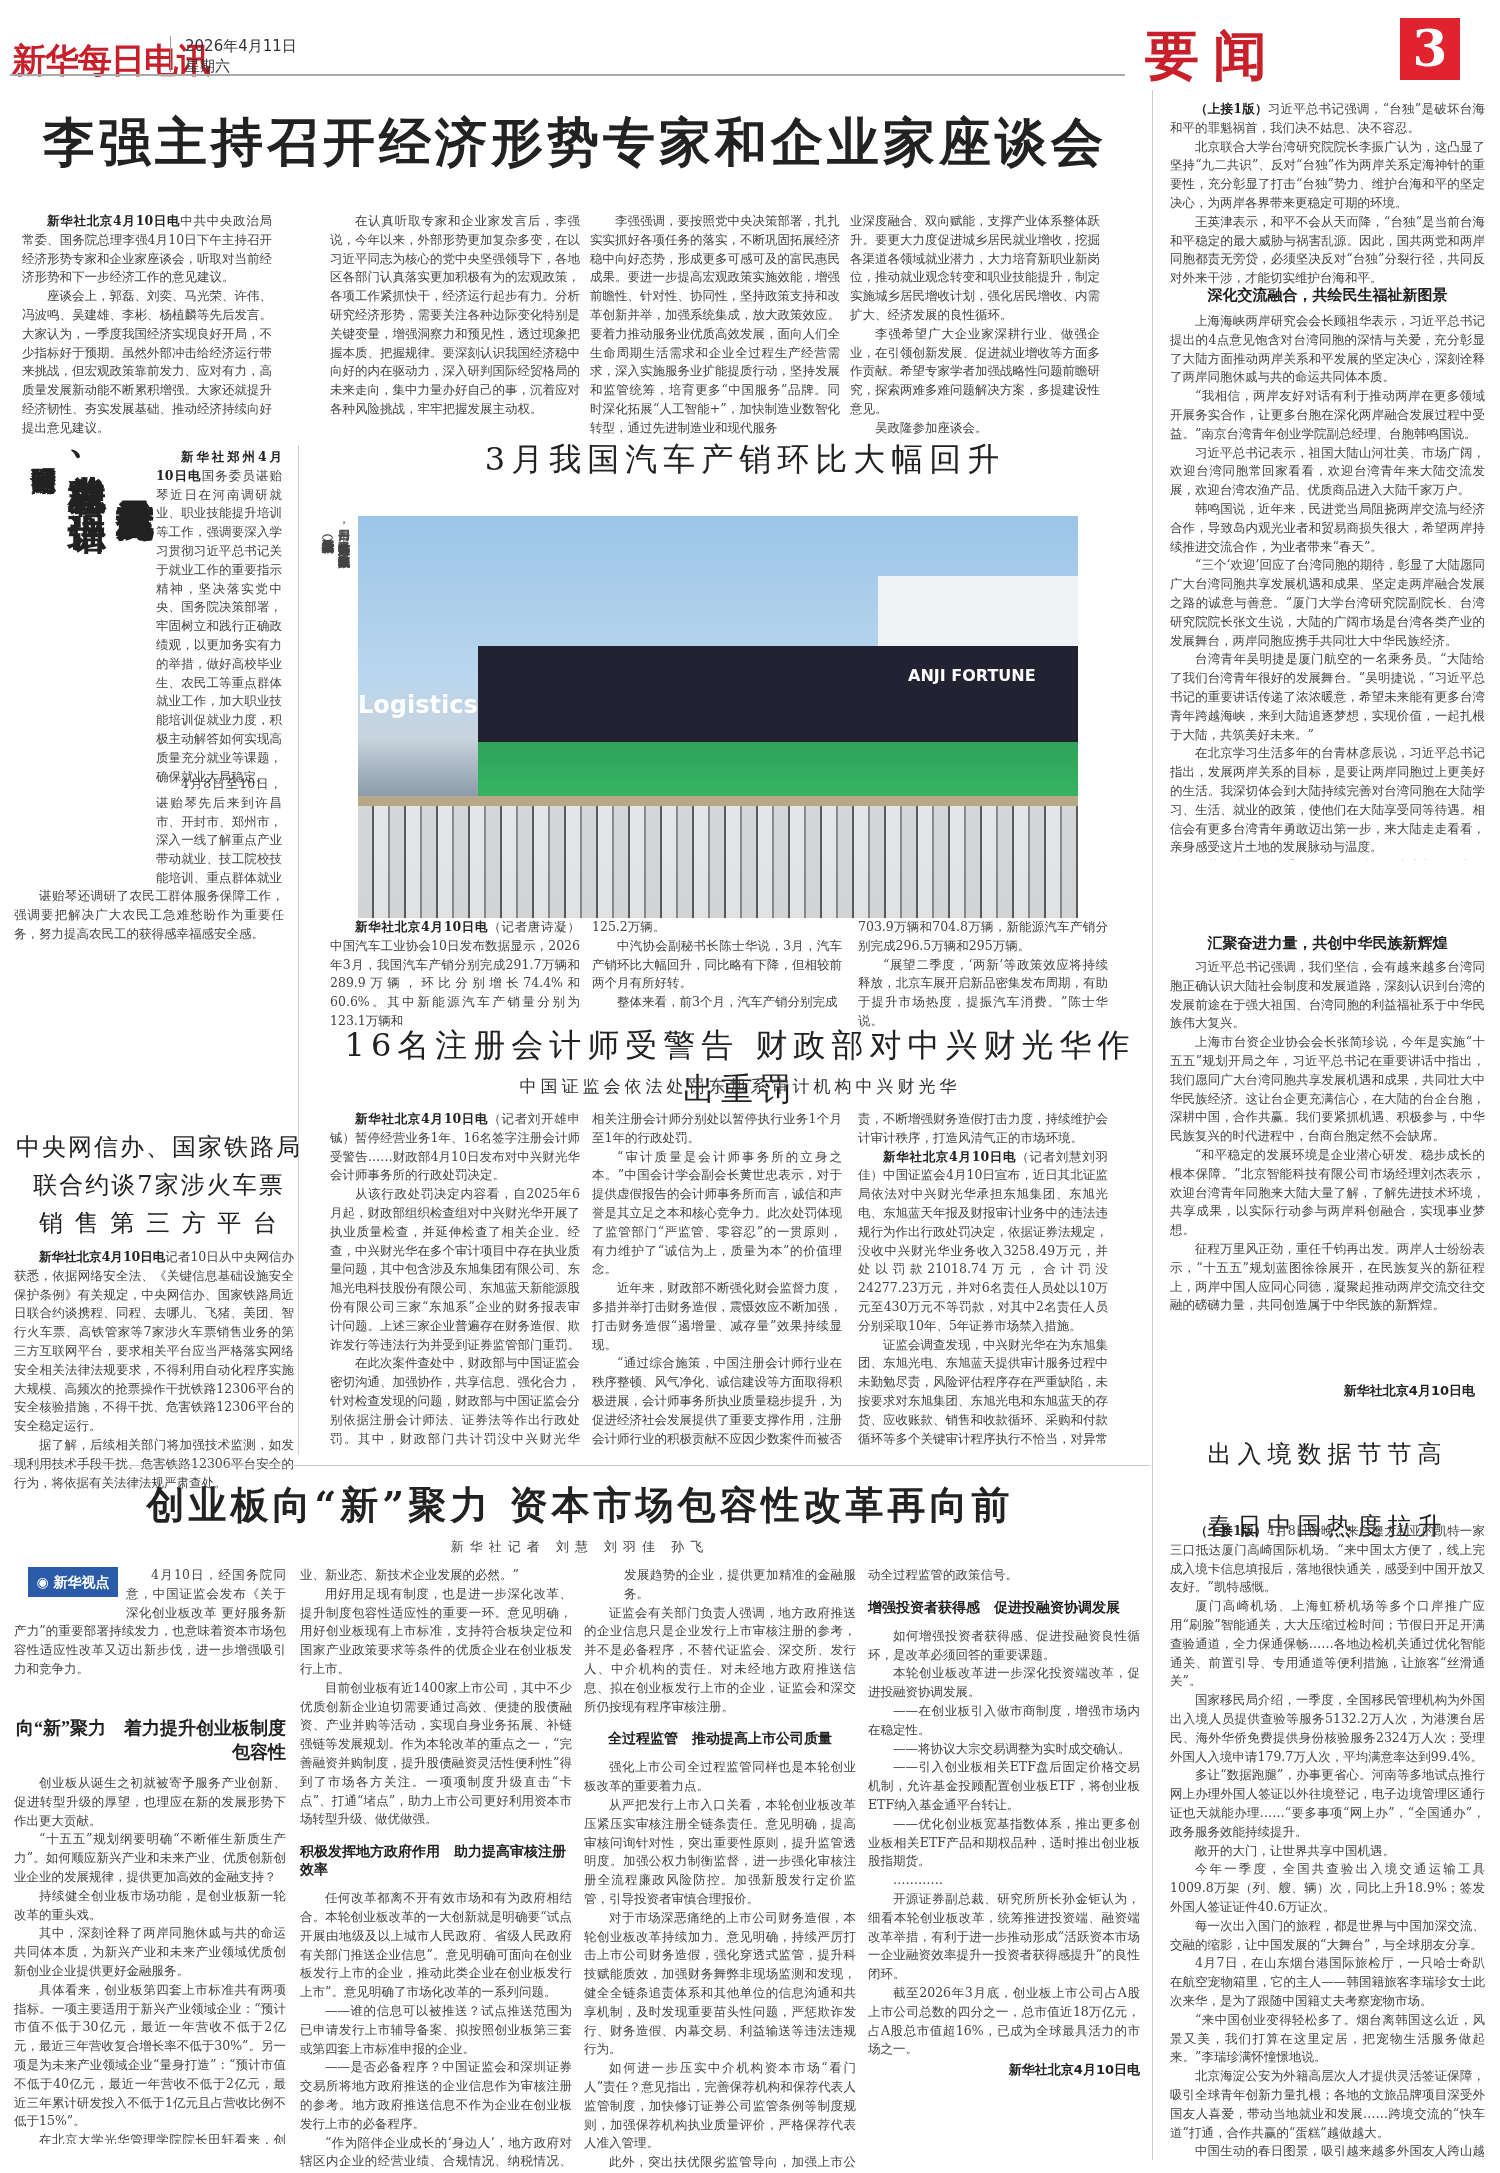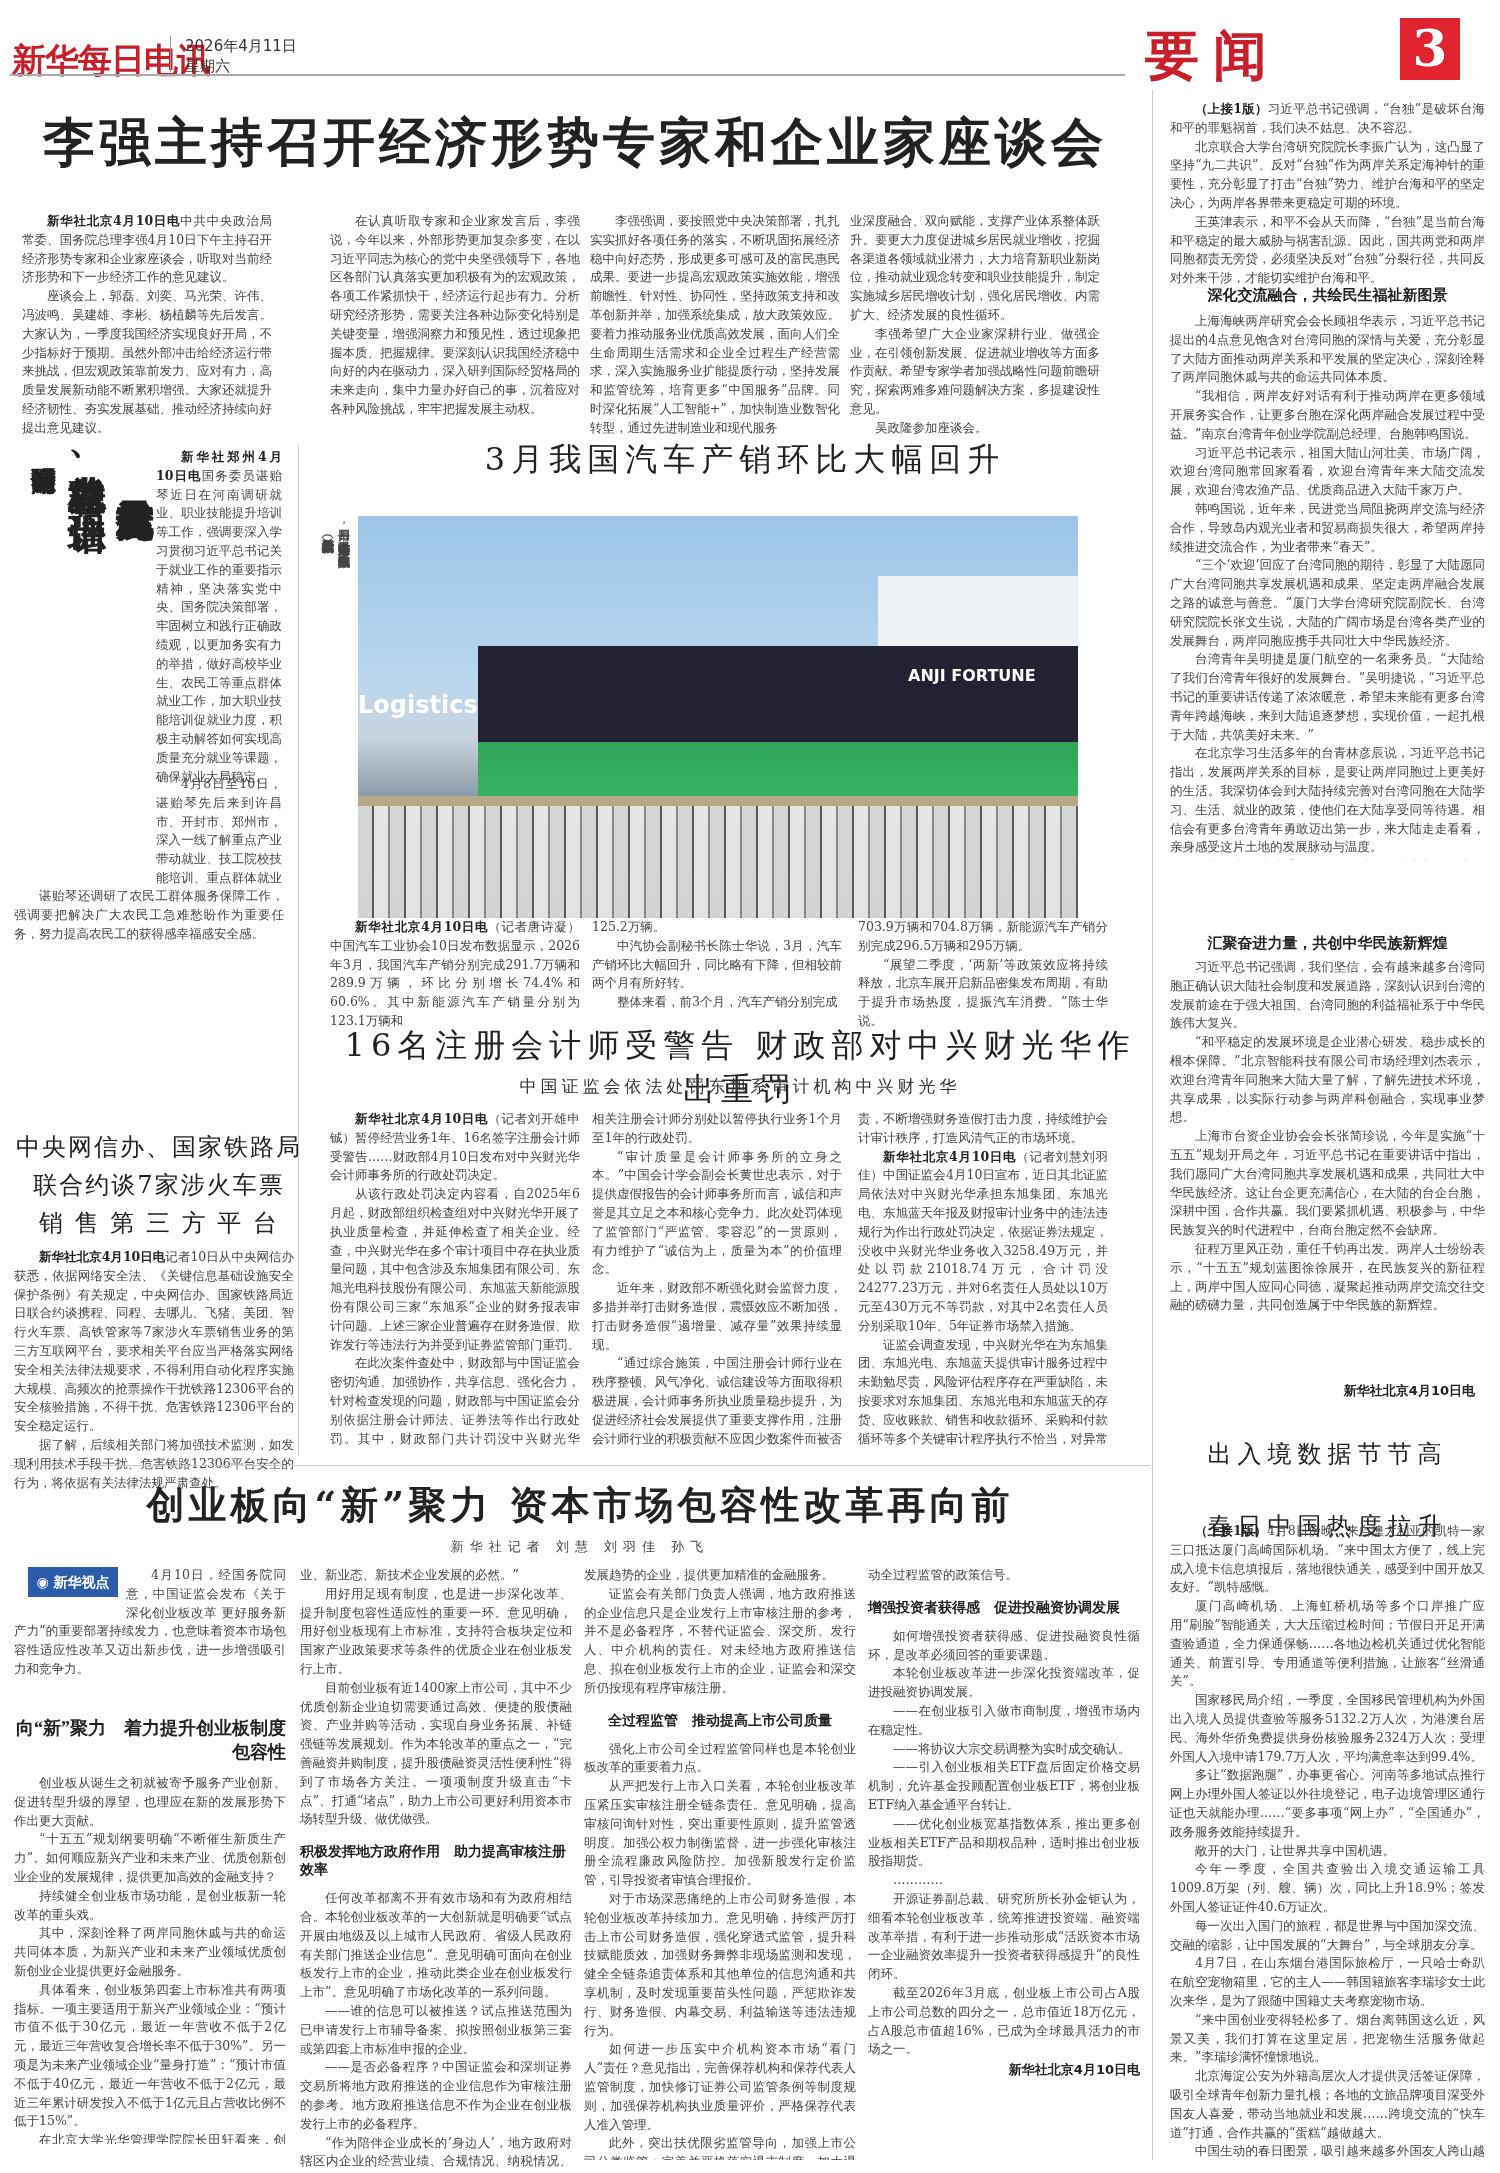--- a/index.html
+++ b/index.html
@@ -141,22 +141,22 @@
     <p>习近平总书记表示，祖国大陆山河壮美、市场广阔，欢迎台湾同胞常回家看看，欢迎台湾青年来大陆交流发展，欢迎台湾农渔产品、优质商品进入大陆千家万户。</p>
     <p>韩鸣国说，近年来，民进党当局阻挠两岸交流与经济合作，导致岛内观光业者和贸易商损失很大，希望两岸持续推进交流合作，为业者带来“春天”。</p>
     <p>“三个‘欢迎’回应了台湾同胞的期待，彰显了大陆愿同广大台湾同胞共享发展机遇和成果、坚定走两岸融合发展之路的诚意与善意。”厦门大学台湾研究院副院长、台湾研究院院长张文生说，大陆的广阔市场是台湾各类产业的发展舞台，两岸同胞应携手共同壮大中华民族经济。</p>
     <p>台湾青年吴明捷是厦门航空的一名乘务员。“大陆给了我们台湾青年很好的发展舞台。”吴明捷说，“习近平总书记的重要讲话传递了浓浓暖意，希望未来能有更多台湾青年跨越海峡，来到大陆追逐梦想，实现价值，一起扎根于大陆，共筑美好未来。”</p>
     <p>在北京学习生活多年的台青林彦辰说，习近平总书记指出，发展两岸关系的目标，是要让两岸同胞过上更美好的生活。我深切体会到大陆持续完善对台湾同胞在大陆学习、生活、就业的政策，使他们在大陆享受同等待遇。相信会有更多台湾青年勇敢迈出第一步，来大陆走走看看，亲身感受这片土地的发展脉动与温度。</p>
     <p>江苏昆山是大陆重要台资聚集地。昆山高新区台商投资服务办公室主任鲍谨蓓，长期在一线服务台企台胞。她说，习近平总书记的重要讲话为做好对台工作指明了方向，在今后工作中要以更优质的服务，吸引和帮助更多台胞特别是台青朋友来昆山追梦、筑梦、圆梦。</p>
   </div>
 <div class="abs subhead" style="left:1170px;top:920px;width:315px;">汇聚奋进力量，共创中华民族新辉煌</div>
 <div class="abs col" style="left:1170px;top:958px;width:315px;height:415px;overflow:hidden;">
     <p>习近平总书记强调，我们坚信，会有越来越多台湾同胞正确认识大陆社会制度和发展道路，深刻认识到台湾的发展前途在于强大祖国、台湾同胞的利益福祉系于中华民族伟大复兴。</p>
+    <p>上海市台资企业协会会长张简珍说，今年是实施“十五五”规划开局之年，习近平总书记在重要讲话中指出，我们愿同广大台湾同胞共享发展机遇和成果，共同壮大中华民族经济。这让台企更充满信心，在大陆的台企台胞，深耕中国，合作共赢。我们要紧抓机遇、积极参与，中华民族复兴的时代进程中，台商台胞定然不会缺席。</p>
     <p>“和平稳定的发展环境是企业潜心研发、稳步成长的根本保障。”北京智能科技有限公司市场经理刘杰表示，欢迎台湾青年同胞来大陆大量了解，了解先进技术环境，共享成果，以实际行动参与两岸科创融合，实现事业梦想。</p>
-    <p>上海市台资企业协会会长张简珍说，今年是实施“十五五”规划开局之年，习近平总书记在重要讲话中指出，我们愿同广大台湾同胞共享发展机遇和成果，共同壮大中华民族经济。这让台企更充满信心，在大陆的台企台胞，深耕中国，合作共赢。我们要紧抓机遇、积极参与，中华民族复兴的时代进程中，台商台胞定然不会缺席。</p>
     <p>征程万里风正劲，重任千钧再出发。两岸人士纷纷表示，“十五五”规划蓝图徐徐展开，在民族复兴的新征程上，两岸中国人应同心同德，凝聚起推动两岸交流交往交融的磅礴力量，共同创造属于中华民族的新辉煌。</p>
   </div>
 <div class="abs dateline" style="left:1170px;top:1382px;width:305px;">新华社北京4月10日电</div>
 
 <div class="abs" style="left:1170px;top:1432px;width:315px;">
   <div class="h2" style="font-size:24px;line-height:44px;">出入境数据节节高</div>
   <div class="h2" style="font-size:24px;line-height:44px;margin-top:28px;">春日中国热度拉升</div>
 </div>
 <div class="abs col" style="left:1170px;top:1522px;width:315px;height:640px;overflow:hidden;">
     <p><b>（上接1版）</b>4月8日傍晚，来自澳大利亚的凯特一家三口抵达厦门高崎国际机场。“来中国太方便了，线上完成入境卡信息填报后，落地很快通关，感受到中国开放又友好。”凯特感慨。</p>
@@ -202,21 +202,21 @@
   <div class="subhead" style="text-align:left;font-size:14px;">积极发挥地方政府作用　助力提高审核注册效率</div>
   <div class="col" style="height:330px;overflow:hidden;">
       <p>任何改革都离不开有效市场和有为政府相结合。本轮创业板改革的一大创新就是明确要“试点开展由地级及以上城市人民政府、省级人民政府有关部门推送企业信息”。意见明确可面向在创业板发行上市的企业，推动此类企业在创业板发行上市”。意见明确了市场化改革的一系列问题。</p>
       <p>——谁的信息可以被推送？试点推送范围为已申请发行上市辅导备案、拟按照创业板第三套或第四套上市标准申报的企业。</p>
       <p>——是否必备程序？中国证监会和深圳证券交易所将地方政府推送的企业信息作为审核注册的参考。地方政府推送信息不作为企业在创业板发行上市的必备程序。</p>
       <p>“作为陪伴企业成长的‘身边人’，地方政府对辖区内企业的经营业绩、合规情况、纳税情况、吸纳就业情况、口碑声誉信息的掌握有着天然优势。”南方科技大学副校长金李说，相关试点安排能够充分发挥这些优势，更早更好挖掘顺应产业</p>
     </div>
 </div>
 <div class="abs" style="left:584px;top:1566px;width:272px;">
   <div class="col">
-      <p style="text-indent: 0px;">发展趋势的企业，提供更加精准的金融服务。</p>
+      <p style="text-indent: 0px; margin-left: 40px;">发展趋势的企业，提供更加精准的金融服务。</p>
       <p>证监会有关部门负责人强调，地方政府推送的企业信息只是企业发行上市审核注册的参考，并不是必备程序，不替代证监会、深交所、发行人、中介机构的责任。对未经地方政府推送信息、拟在创业板发行上市的企业，证监会和深交所仍按现有程序审核注册。</p>
     </div>
   <div class="subhead" style="font-size:14px;">全过程监管　推动提高上市公司质量</div>
   <div class="col" style="height:420px;overflow:hidden;">
       <p>强化上市公司全过程监管同样也是本轮创业板改革的重要着力点。</p>
       <p>从严把发行上市入口关看，本轮创业板改革压紧压实审核注册全链条责任。意见明确，提高审核问询针对性，突出重要性原则，提升监管透明度。加强公权力制衡监督，进一步强化审核注册全流程廉政风险防控。加强新股发行定价监管，引导投资者审慎合理报价。</p>
       <p>对于市场深恶痛绝的上市公司财务造假，本轮创业板改革持续加力。意见明确，持续严厉打击上市公司财务造假，强化穿透式监管，提升科技赋能质效，加强财务舞弊非现场监测和发现，健全全链条追责体系和其他单位的信息沟通和共享机制，及时发现重要苗头性问题，严惩欺诈发行、财务造假、内幕交易、利益输送等违法违规行为。</p>
       <p>如何进一步压实中介机构资本市场“看门人”责任？意见指出，完善保荐机构和保荐代表人监管制度，加快修订证券公司监管条例等制度规则，加强保荐机构执业质量评价，严格保荐代表人准入管理。</p>
       <p>此外，突出扶优限劣监管导向，加强上市公司分类监管；完善并严格落实退市制度，加大退市过程中投资者保护力度……本轮改革的一系列制度安排，传递进一步提高上市公司质量、推</p>
     </div>

